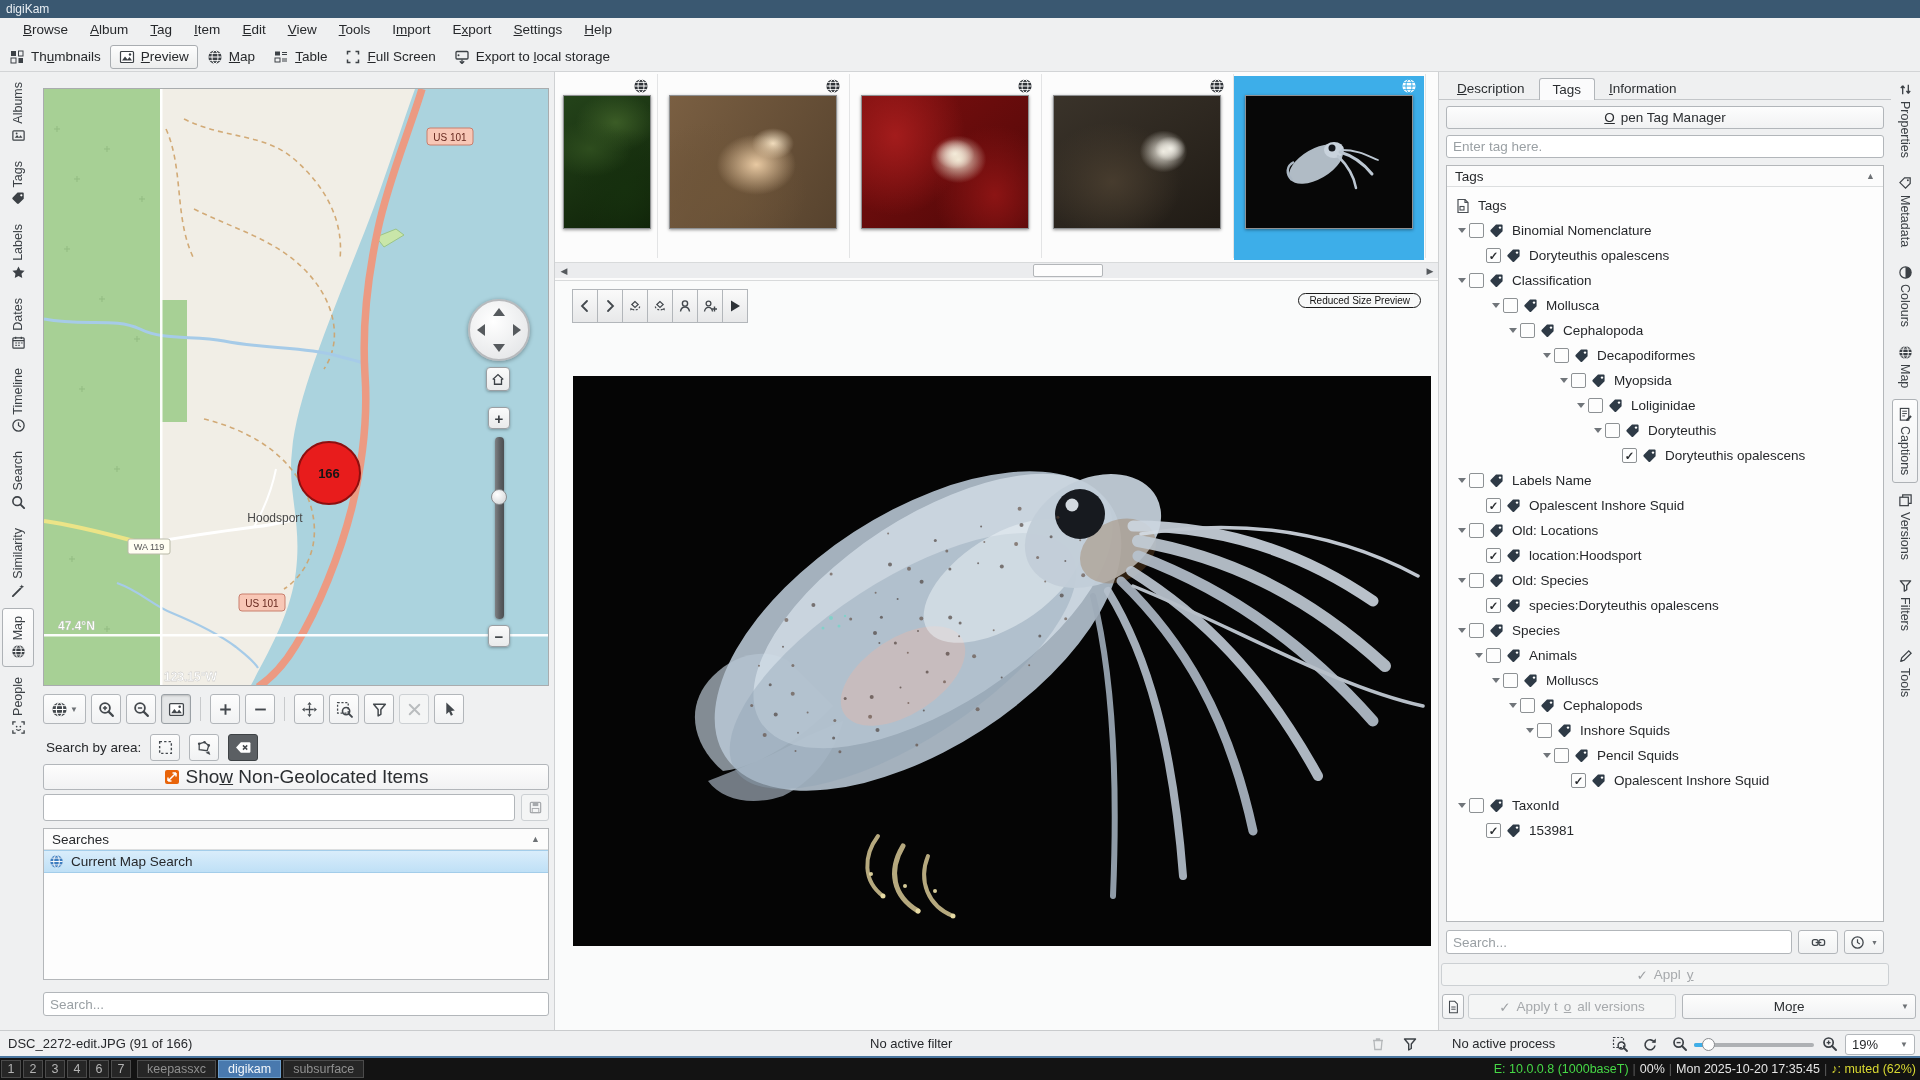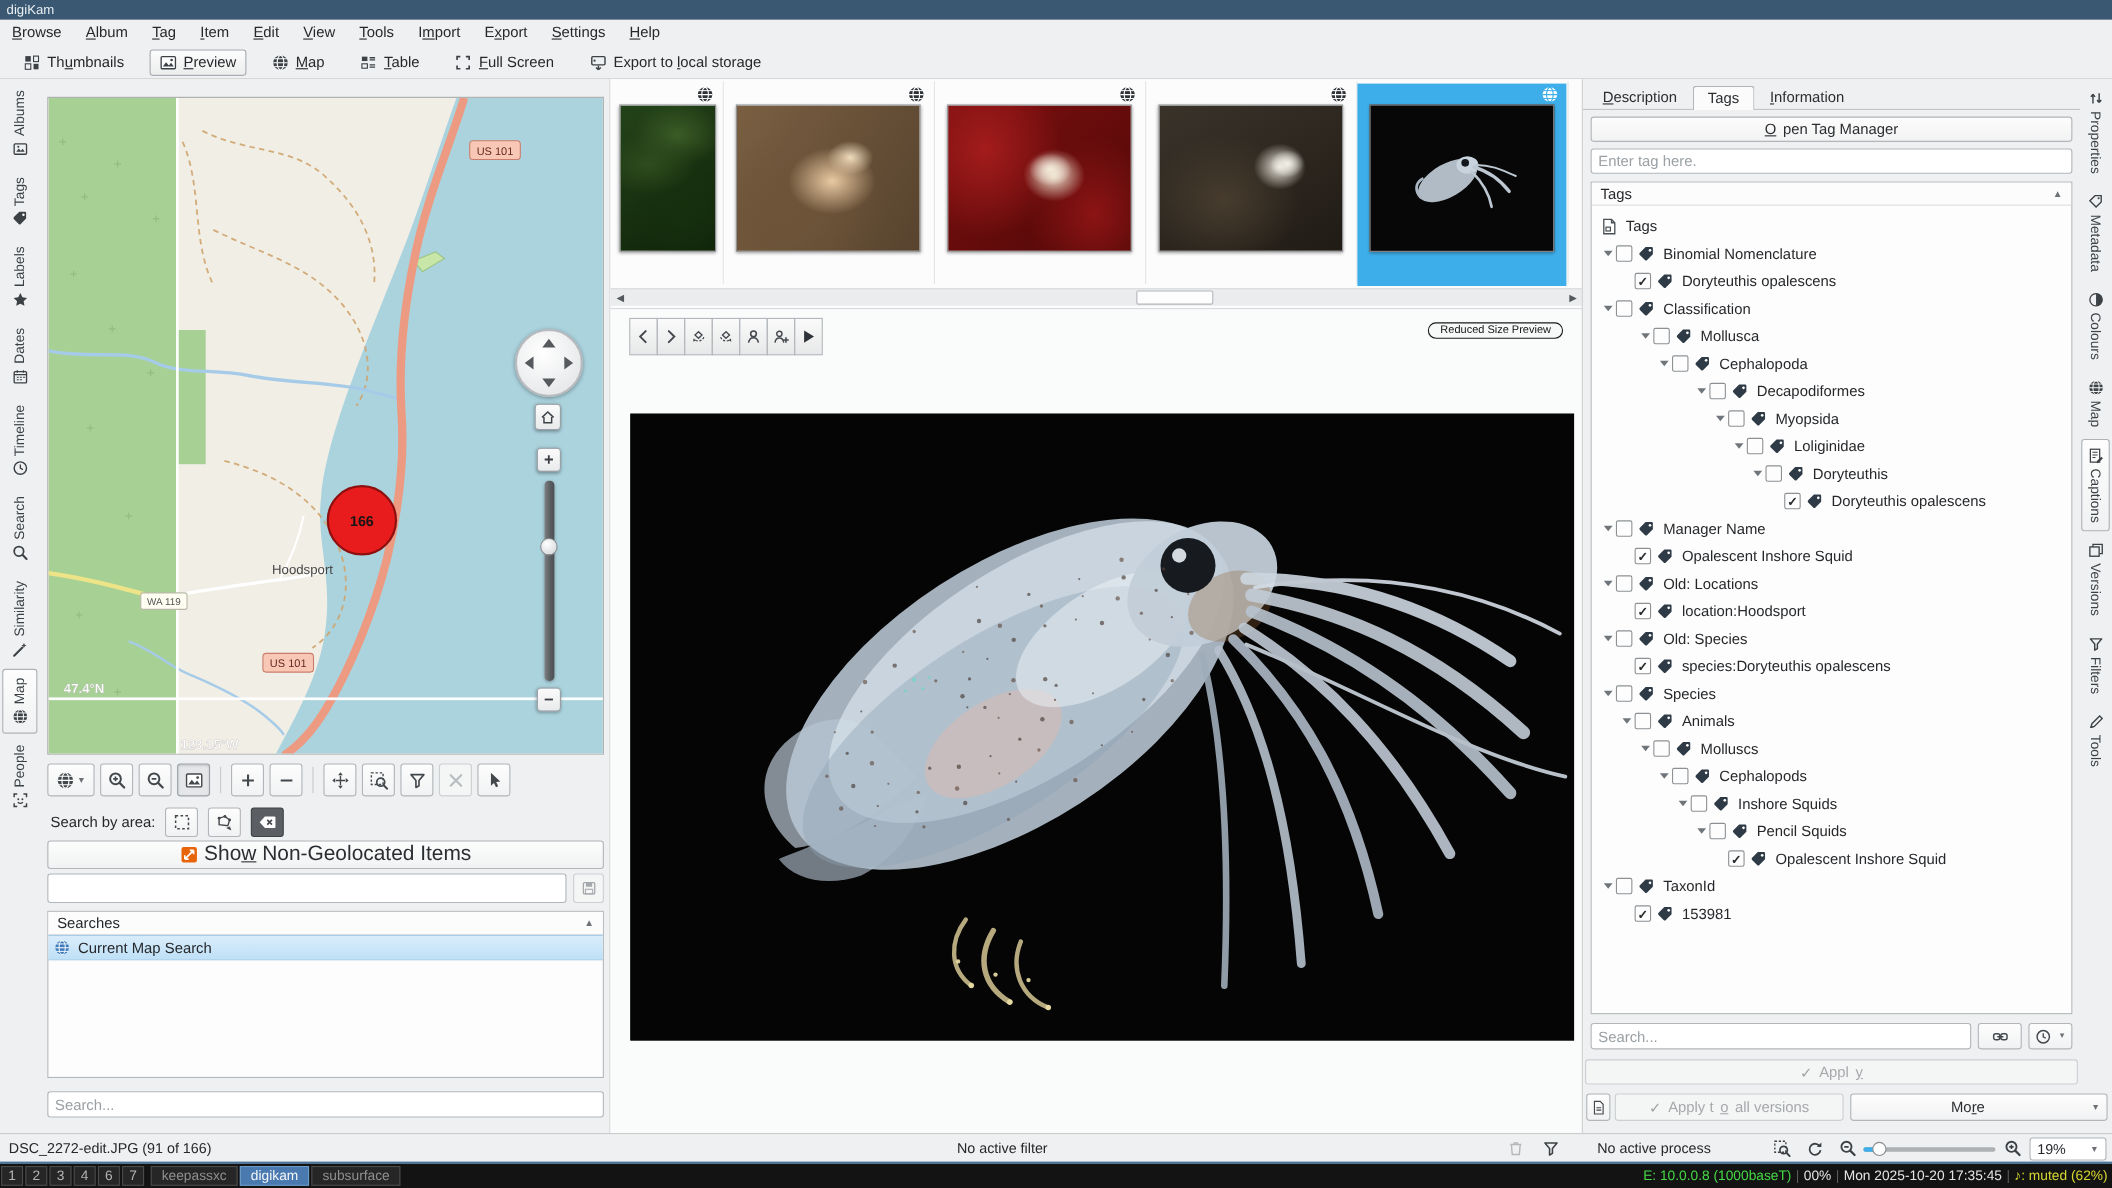--- a/index.html
+++ b/index.html
@@ -5,24 +5,24 @@
   html,body{margin:0;padding:0;background:#2a2a2a;}
   *{box-sizing:border-box;}
   .screen{position:relative;width:1920px;height:1080px;overflow:hidden;background:#eff0f1;
           font-family:"Liberation Sans",sans-serif;color:#26282b;font-size:13.5px;}
   .abs{position:absolute;}
   u{text-decoration:underline;}
 
   
   .titlebar{position:absolute;left:0;top:0;width:1920px;height:18px;background:#3a5871;color:#e8eef3;
             font-size:12px;line-height:18px;padding-left:6px;}
-  .menubar{position:absolute;left:0;top:18px;width:1920px;height:24px;background:#eff0f1;display:flex;align-items:center;padding-left:0;}
+  .menubar{position:absolute;left:0;top:18px;width:1920px;height:24px;background:#eff0f1;display:flex;align-items:center;padding-left:12px;}
   .menu-item{padding:0 11px;line-height:24px;cursor:default;}
   .toolbar{position:absolute;left:0;top:42px;width:1920px;height:30px;background:#eff0f1;border-bottom:1px solid #d2d4d6;
-           display:flex;align-items:center;padding-left:12px;gap:14px;}
+           display:flex;align-items:center;padding-left:0;}
   .tbtn{display:flex;align-items:center;gap:6px;padding:3px 8px;border-radius:3px;border:1px solid transparent;}
   .tbtn.pressed{background:linear-gradient(#fdfdfd,#eceded);border-color:#a9adb1;}
   .ticon{display:inline-flex;width:16px;height:16px;}
 
   
   .ltabbar{position:absolute;left:0;top:72px;width:36px;height:958px;background:#eff0f1;}
   .rtabbar{position:absolute;left:1890px;top:72px;width:30px;height:958px;background:#eff0f1;}
   .vtab{display:flex;flex-direction:column;align-items:center;gap:4px;padding:7px 2px;margin:2px 2px;border:1px solid transparent;border-radius:3px;}
   .vtab.active{background:linear-gradient(#fdfdfd,#f0f1f2);border-color:#aeb2b6;}
   .vlabel{writing-mode:vertical-rl;transform:rotate(180deg);font-size:12.5px;color:#3b4045;}
@@ -976,21 +976,21 @@
             <span class="expander">
               <span style="width:0;height:0;border-left:4px solid transparent;border-right:4px solid transparent;border-top:5px solid #70757a;display:inline-block;"></span>
             </span>
             <span class="cb"></span>
             <span class="tagicon">
               <svg width="16" height="16" viewBox="0 0 16 16" aria-hidden="true">
                 <path d="M1.8 6.8L7 1.6h5.6a1 1 0 0 1 1 1V8.2L8.4 13.4a1.4 1.4 0 0 1-2 0L1.8 8.8a1.4 1.4 0 0 1 0-2z" fill="#2e3a46"></path>
                 <circle cx="11" cy="4.6" r="1.2" fill="#fff"></circle>
               </svg>
             </span>
-            <span>Manager Name</span>
+            <span>Labels Name</span>
           </div>
           <div class="treerow" style="padding-left:25px;">
             <span class="expander"></span>
             <span class="cb">✓</span>
             <span class="tagicon">
               <svg width="16" height="16" viewBox="0 0 16 16" aria-hidden="true">
                 <path d="M1.8 6.8L7 1.6h5.6a1 1 0 0 1 1 1V8.2L8.4 13.4a1.4 1.4 0 0 1-2 0L1.8 8.8a1.4 1.4 0 0 1 0-2z" fill="#2e3a46"></path>
                 <circle cx="11" cy="4.6" r="1.2" fill="#fff"></circle>
               </svg>
             </span>

